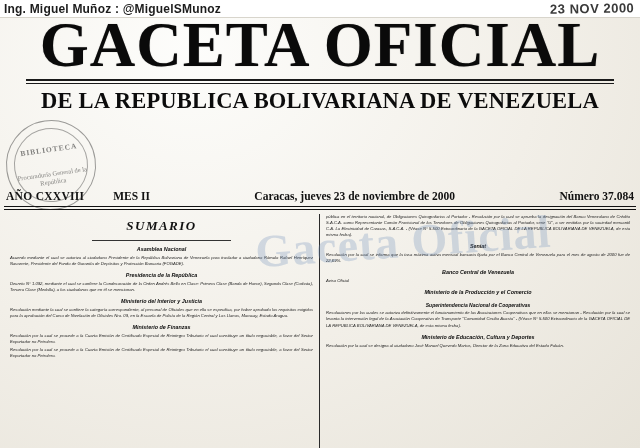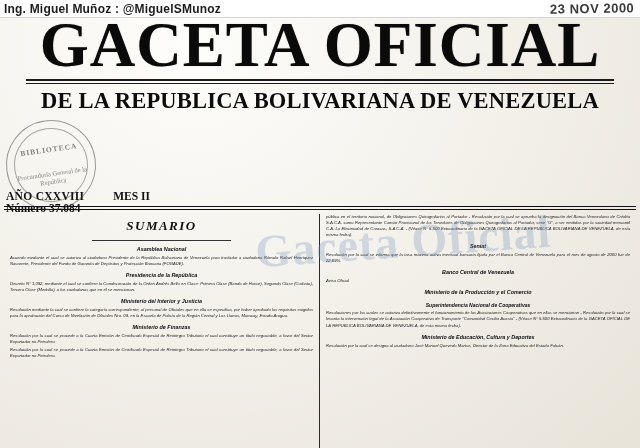--- a/index.html
+++ b/index.html
@@ -67,21 +67,21 @@
     letter-spacing:0.2px;
     margin-top:4px;
     color:#0c0c0c;
     white-space:nowrap;
   }
   
   .infostrip{
     position:absolute;top:190px;left:6px;right:6px;
     display:flex;align-items:flex-start;justify-content:space-between;
     font-family:"Liberation Serif", serif;
-    font-size:11px;font-weight:bold;color:#111;flex-direction:column;
+    font-size:11px;font-weight:bold;color:#111;
   }
   .infostrip .ano{font-size:11.5px;letter-spacing:.3px;}
   .infostrip .mes{font-size:11.5px;margin-left:26px;}
   .infostrip .caracas{font-size:11.5px;font-weight:bold;}
   .infostrip .numero{font-size:11.5px;}
   .strip-rule{
     position:absolute;top:206px;left:4px;right:4px;
     border-top:1.5px solid #111;
   }
   .strip-rule2{
@@ -180,20 +180,21 @@
       <div class="seal-top">BIBLIOTECA</div>
       <div class="seal-bottom">Procuraduría General de la República</div>
     </div>
   </div>
 
   <div class="infostrip">
     <div>
       <span class="ano">AÑO CXXVIII</span>
       <span class="mes">MES II</span>
     </div>
+    <div class="caracas">Caracas, jueves 23  de noviembre de 2000</div>
     <div class="numero">Número 37.084</div>
   </div>
   <div class="strip-rule"></div>
   <div class="strip-rule2"></div>
 
   <div class="watermark">
     <span>Gaceta Oficial</span>
   </div>
 
   <div class="columns">

